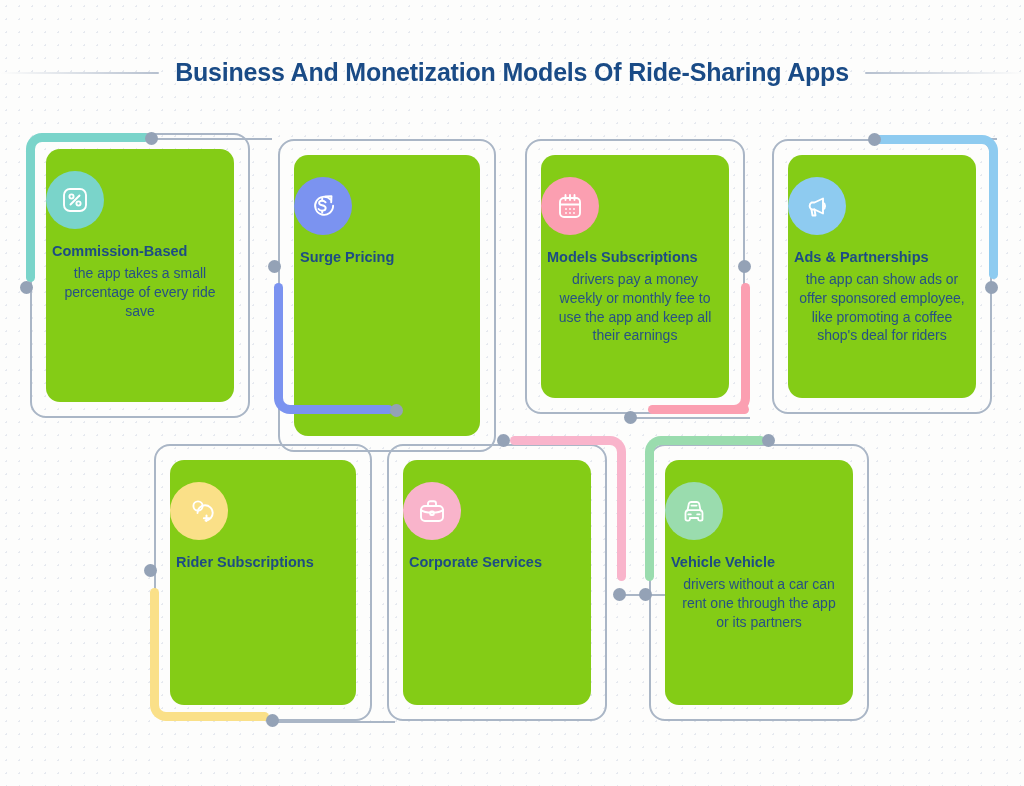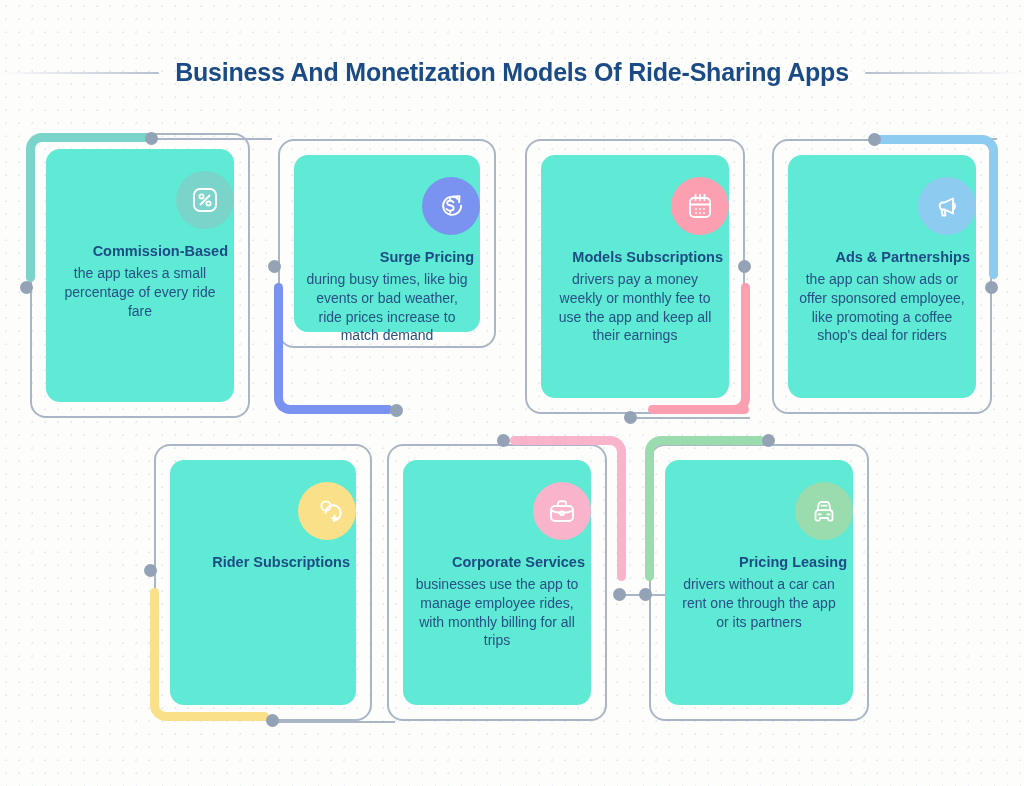--- a/index.html
+++ b/index.html
@@ -23,21 +23,21 @@
   }
 
   
   .title-row {
     position: absolute;
     left: 0;
     top: 58px;
     width: 1024px;
     display: flex;
     align-items: center;
-    justify-content: flex-start;
+    justify-content: flex-end;
     gap: 16px;
   }
   .title-rule {
     height: 2px;
     width: 170px;
     background: linear-gradient(to right, rgba(160,175,195,0), #b6c0cf);
     border-radius: 2px;
   }
   .title-rule.right {
     background: linear-gradient(to left, rgba(160,175,195,0), #b6c0cf);
@@ -57,25 +57,25 @@
     border: 2px solid #aab6c6;
     border-radius: 16px;
     background: transparent;
   }
   .card-inner {
     position: absolute;
     left: 14px;
     right: 14px;
     top: 14px;
     bottom: 14px;
-    background: #5eead4;
+    background: #84cc16;
     border-radius: 14px;
     display: flex;
     flex-direction: column;
-    align-items: flex-end;
+    align-items: flex-start;
     padding-top: 22px;
     box-sizing: border-box;
   }
   .icon-circle {
     width: 58px;
     height: 58px;
     border-radius: 50%;
     display: flex;
     align-items: center;
     justify-content: center;
@@ -147,43 +147,42 @@
     <div class="card-inner">
       <div class="icon-circle" style="background:#7ad4ca;">
         <svg width="32" height="32" viewBox="0 0 32 32" fill="none" stroke="#ffffff" stroke-width="1.9" stroke-linecap="round" stroke-linejoin="round">
           <rect x="5" y="5" width="22" height="22" rx="6"></rect>
           <circle cx="12.5" cy="12.5" r="2.1"></circle>
           <circle cx="19.5" cy="19.5" r="2.1"></circle>
           <line x1="20.5" y1="11.5" x2="11.5" y2="20.5"></line>
         </svg>
       </div>
       <div class="card-title">Commission-Based</div>
-      <div class="card-desc">the app takes a small percentage of every ride fare</div>
+      <div class="card-desc">the app takes a small percentage of every ride save</div>
     </div>
   </div>
 
   <div class="accent-h" style="left:44px; top:133px; width:105px; background:#7ad4ca;"></div>
   <div class="accent-v" style="left:26px; top:147px; height:135px; background:#7ad4ca;"></div>
   <div style="position:absolute; left:26px; top:133px; width:27px; height:27px; border-top:9px solid #7ad4ca; border-left:9px solid #7ad4ca; border-top-left-radius:16px; box-sizing:border-box;"></div>
   <div class="dot" style="left:145px; top:132px;"></div>
   <div class="dot" style="left:20px; top:281px;"></div>
 
-  <div class="card" style="left:278px; top:139px; width:218px; height:209px;text-decoration:underline;">
+  <div class="card" style="left:278px; top:139px; width:218px; height:313px;text-decoration:underline;">
     <div class="card-inner">
       <div class="icon-circle" style="background:#7b93f0;">
         <svg width="34" height="34" viewBox="0 0 34 34" fill="none" stroke="#ffffff" stroke-width="1.9" stroke-linecap="round" stroke-linejoin="round">
           <path d="M24.5 10.5a9 9 0 1 0 2.6 6.3"></path>
           <path d="M19.5 7.5 L25.5 7.2 L25.2 13.2"></path>
           <path d="M19.6 13.3c-.9-1.1-2.3-1.7-3.7-1.6-1.7.1-2.8 1-2.8 2.2 0 1.3 1.1 1.9 3 2.3 2.2.5 3.6 1.2 3.6 2.9 0 1.5-1.4 2.6-3.4 2.6-1.6 0-3-.6-3.8-1.7"></path>
           <line x1="16.2" y1="9.6" x2="16.2" y2="11.6"></line>
           <line x1="16.2" y1="21.6" x2="16.2" y2="23.6"></line>
         </svg>
       </div>
       <div class="card-title">Surge Pricing</div>
-      <div class="card-desc">during busy times, like big events or bad weather, ride prices increase to match demand</div>
     </div>
   </div>
 
   <div class="accent-v" style="left:274px; top:283px; height:117px; background:#7b93f0;"></div>
   <div class="accent-h" style="left:292px; top:405px; width:101px; background:#7b93f0;"></div>
   <div style="position:absolute; left:274px; top:387px; width:27px; height:27px; border-bottom:9px solid #7b93f0; border-left:9px solid #7b93f0; border-bottom-left-radius:16px; box-sizing:border-box;"></div>
   <div class="dot" style="left:268px; top:260px;"></div>
   <div class="dot" style="left:390px; top:404px;"></div>
 
   <div class="card" style="left:525px; top:139px; width:220px; height:275px;">
@@ -261,42 +260,41 @@
     <div class="card-inner">
       <div class="icon-circle" style="background:#f9b4cb;">
         <svg width="32" height="32" viewBox="0 0 32 32" fill="none" stroke="#ffffff" stroke-width="1.9" stroke-linecap="round" stroke-linejoin="round">
           <rect x="5" y="11" width="22" height="15" rx="4"></rect>
           <path d="M12 11 V8.5 A2.2 2.2 0 0 1 14.2 6.3 h3.6 A2.2 2.2 0 0 1 20 8.5 V11"></path>
           <path d="M5 15 C9 18.5 23 18.5 27 15"></path>
           <rect x="14.2" y="16.4" width="3.6" height="3.6" rx="1"></rect>
         </svg>
       </div>
       <div class="card-title">Corporate Services</div>
-      <div class="card-desc">businesses use the app to manage employee rides, with monthly billing for all trips</div>
     </div>
   </div>
 
   <div class="accent-h" style="left:510px; top:436px; width:98px; background:#f9b4cb;"></div>
   <div class="accent-v" style="left:617px; top:450px; height:131px; background:#f9b4cb;"></div>
   <div style="position:absolute; left:599px; top:436px; width:27px; height:27px; border-top:9px solid #f9b4cb; border-right:9px solid #f9b4cb; border-top-right-radius:16px; box-sizing:border-box;"></div>
   <div class="dot" style="left:497px; top:434px;"></div>
   <div class="dot" style="left:613px; top:588px;"></div>
 
   <div class="card" style="left:649px; top:444px; width:220px; height:277px;">
     <div class="card-inner">
       <div class="icon-circle" style="background:#9adcae;">
         <svg width="32" height="32" viewBox="0 0 32 32" fill="none" stroke="#ffffff" stroke-width="1.8" stroke-linecap="round" stroke-linejoin="round">
           <path d="M9.5 15.5 L10.8 8.8 A2.4 2.4 0 0 1 13.1 7 h5.8 A2.4 2.4 0 0 1 21.2 8.8 L22.5 15.5"></path>
           <path d="M7.5 18 A3 3 0 0 1 10.2 15.2 h11.6 A3 3 0 0 1 24.5 18 V24 A1.6 1.6 0 0 1 22.9 25.6 h-1.2 A1.6 1.6 0 0 1 20.1 24 v-1 H11.9 v1 A1.6 1.6 0 0 1 10.3 25.6 H9.1 A1.6 1.6 0 0 1 7.5 24 Z"></path>
           <line x1="10.3" y1="19.4" x2="12.8" y2="19.4"></line>
           <line x1="19.2" y1="19.4" x2="21.7" y2="19.4"></line>
           <line x1="13.4" y1="10.6" x2="18.6" y2="10.6"></line>
         </svg>
       </div>
-      <div class="card-title">Pricing Leasing</div>
+      <div class="card-title">Vehicle Vehicle</div>
       <div class="card-desc">drivers without a car can rent one through the app or its partners</div>
     </div>
   </div>
 
   <div class="accent-h" style="left:663px; top:436px; width:102px; background:#9adcae;"></div>
   <div class="accent-v" style="left:645px; top:450px; height:131px; background:#9adcae;"></div>
   <div style="position:absolute; left:645px; top:436px; width:27px; height:27px; border-top:9px solid #9adcae; border-left:9px solid #9adcae; border-top-left-radius:16px; box-sizing:border-box;"></div>
   <div class="dot" style="left:762px; top:434px;"></div>
   <div class="dot" style="left:639px; top:588px;"></div>
 

